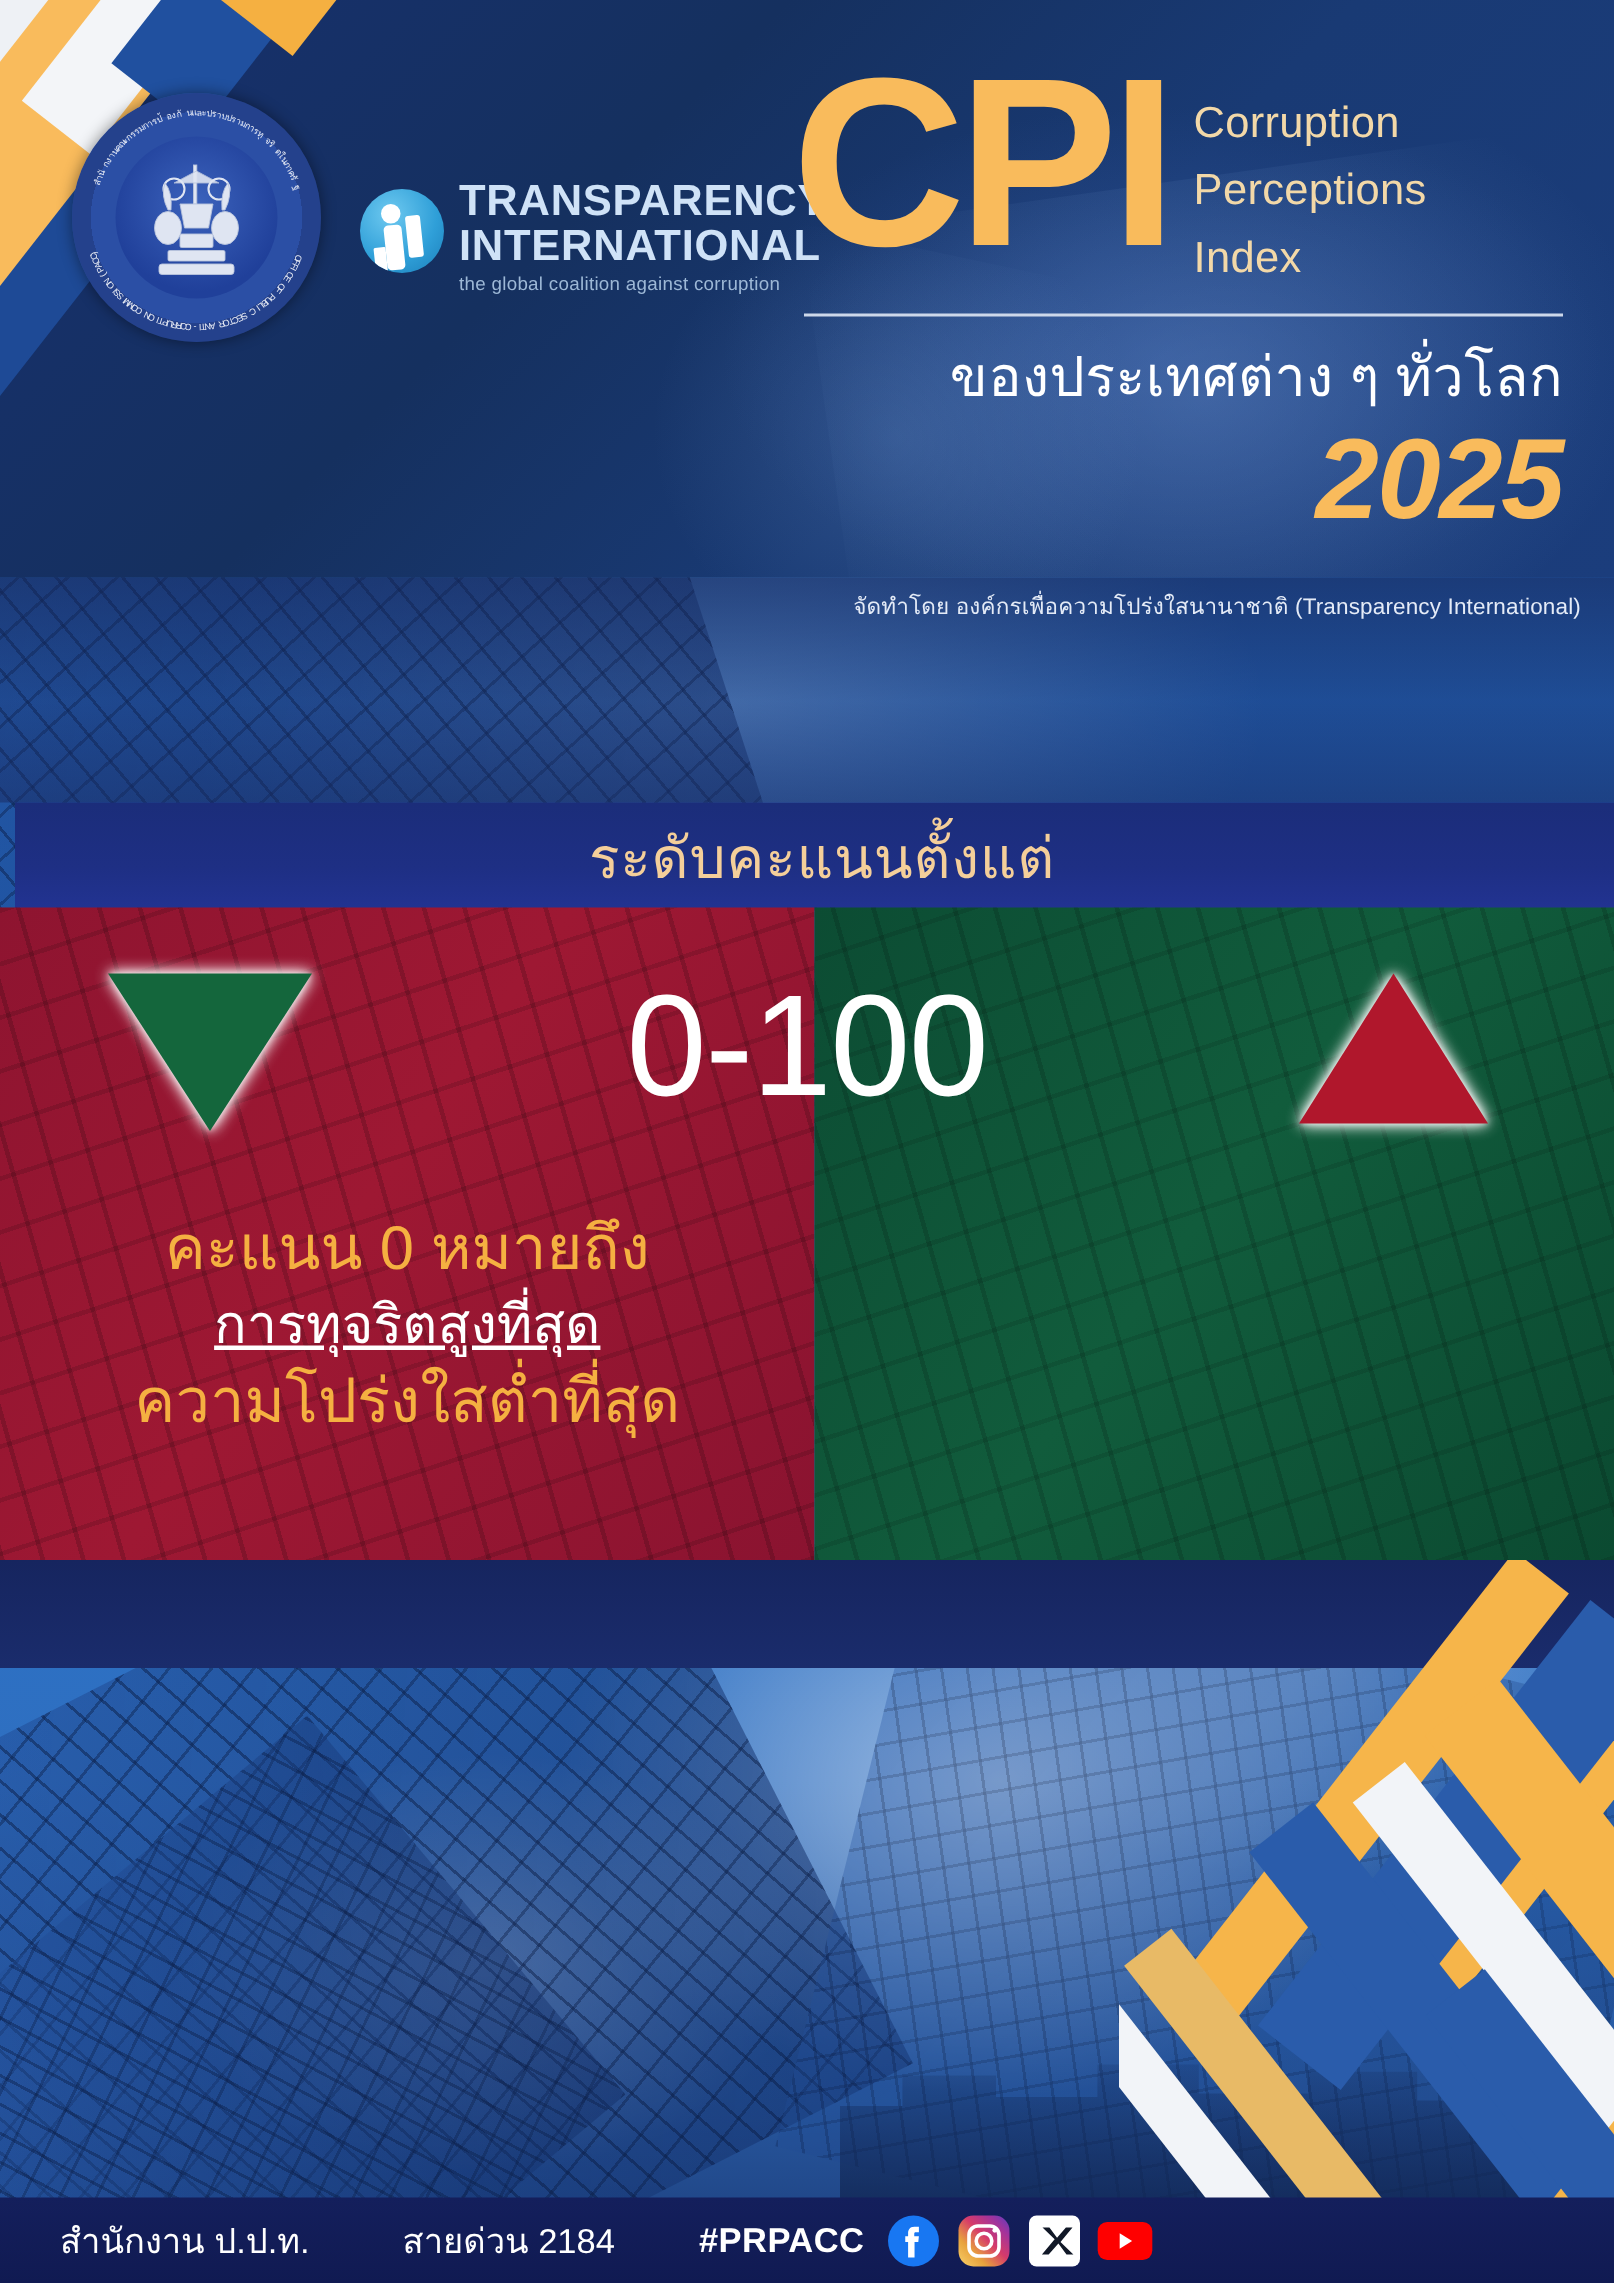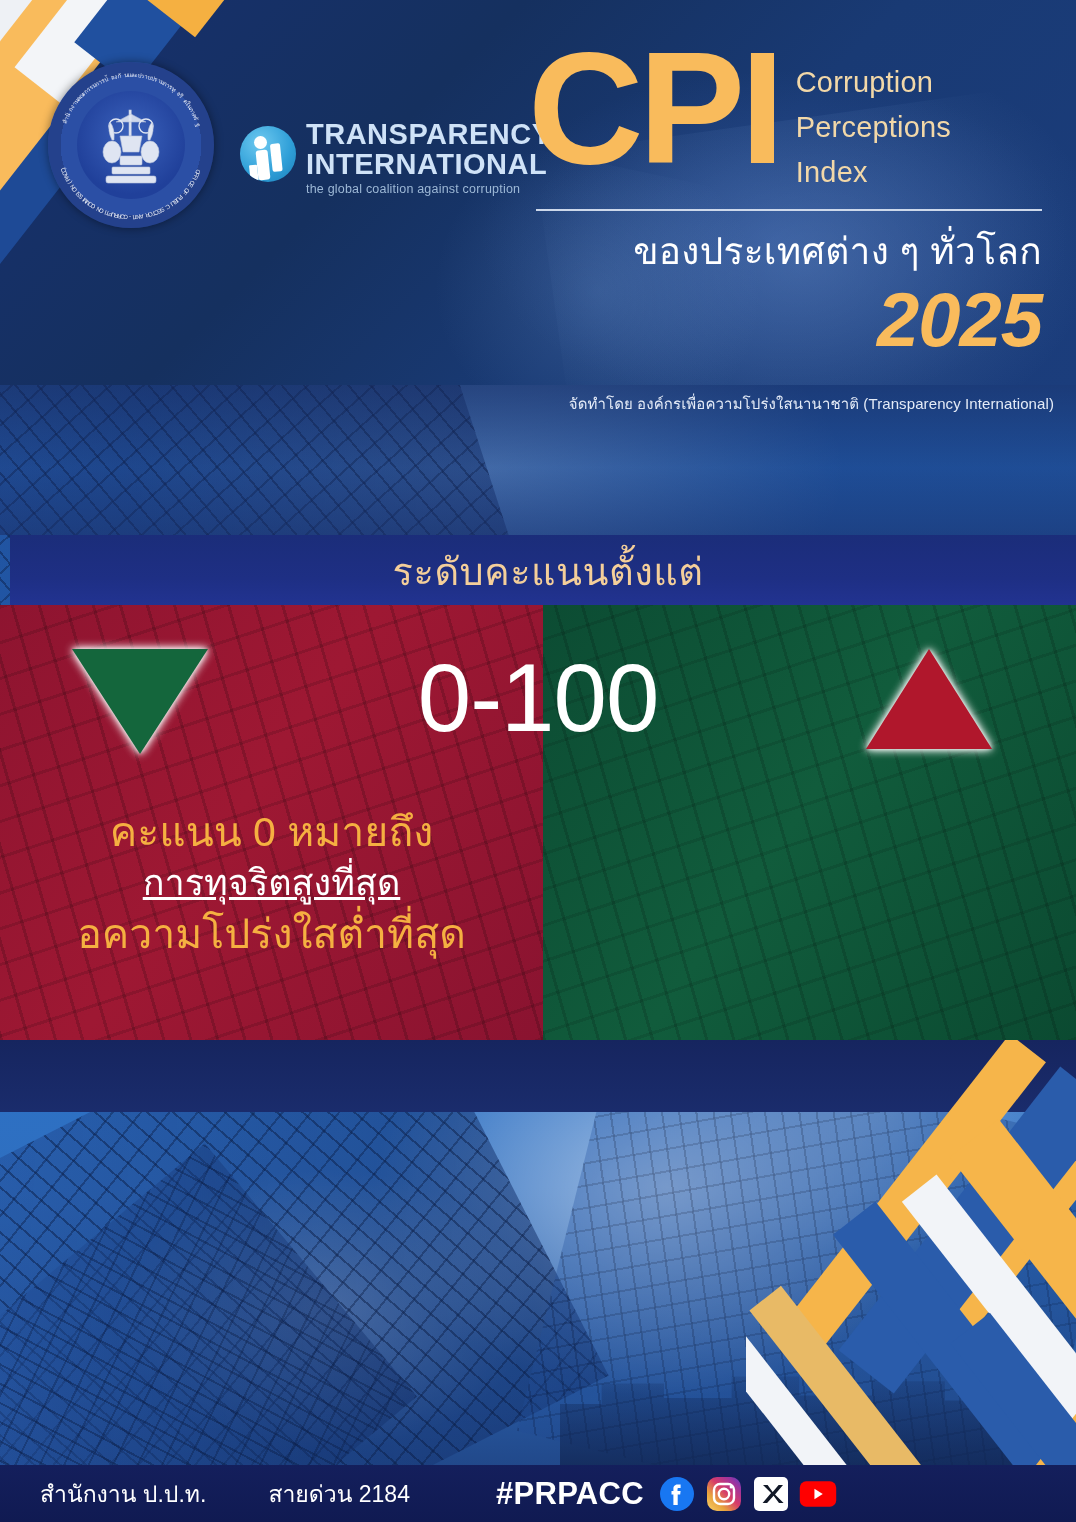--- a/index.html
+++ b/index.html
@@ -216,21 +216,21 @@
   
   .footer {
     position:absolute; left:0; bottom:0; width:1076px; height:57px;
     background:linear-gradient(180deg,#141f5c,#101a52);
     display:flex; align-items:center;
   }
   .f-item { color:#ffffff; white-space:nowrap; }
   .f-org    { font-size:23px; margin-left:40px; }
   .f-slogan { font-size:23px; margin-left:38px; }
   .f-hot    { font-size:23px; margin-left:62px; }
-  .f-tag    { font-size:31px; font-weight:bold; margin-left:86px; letter-spacing:.3px; }
+  .f-tag    { font-size:23px; font-weight:bold; margin-left:56px; letter-spacing:.3px; }
   .socials  { display:flex; align-items:center; gap:9px; margin-left:14px; }
   .sico { width:38px; height:38px; display:flex; align-items:center; justify-content:center; }
   .sico svg { display:block; }
 </style>
 </head>
 <body>
 
 <div class="poster">
 
   <div class="bg-sky"></div>
@@ -417,21 +417,21 @@
     <div class="banner-txt">ระดับคะแนนตั้งแต่</div>
   </div>
 
   <div class="panels">
 
     <div class="panel panel-red">
       <div class="tri tri-down"></div>
       <div class="panel-text">
         <div class="pt-head">คะแนน 0 หมายถึง</div>
         <div class="pt-mid">การทุจริตสูงที่สุด</div>
-        <div class="pt-low">อความโปร่งใสต่ำที่สุด</div>
+        <div class="pt-low">ความโปร่งใสต่ำที่สุด</div>
       </div>
     </div>
 
     <div class="panel panel-green">
       <div class="tri tri-up"></div>
     </div>
 
     <div class="score-range">0-100</div>
   </div>
 

